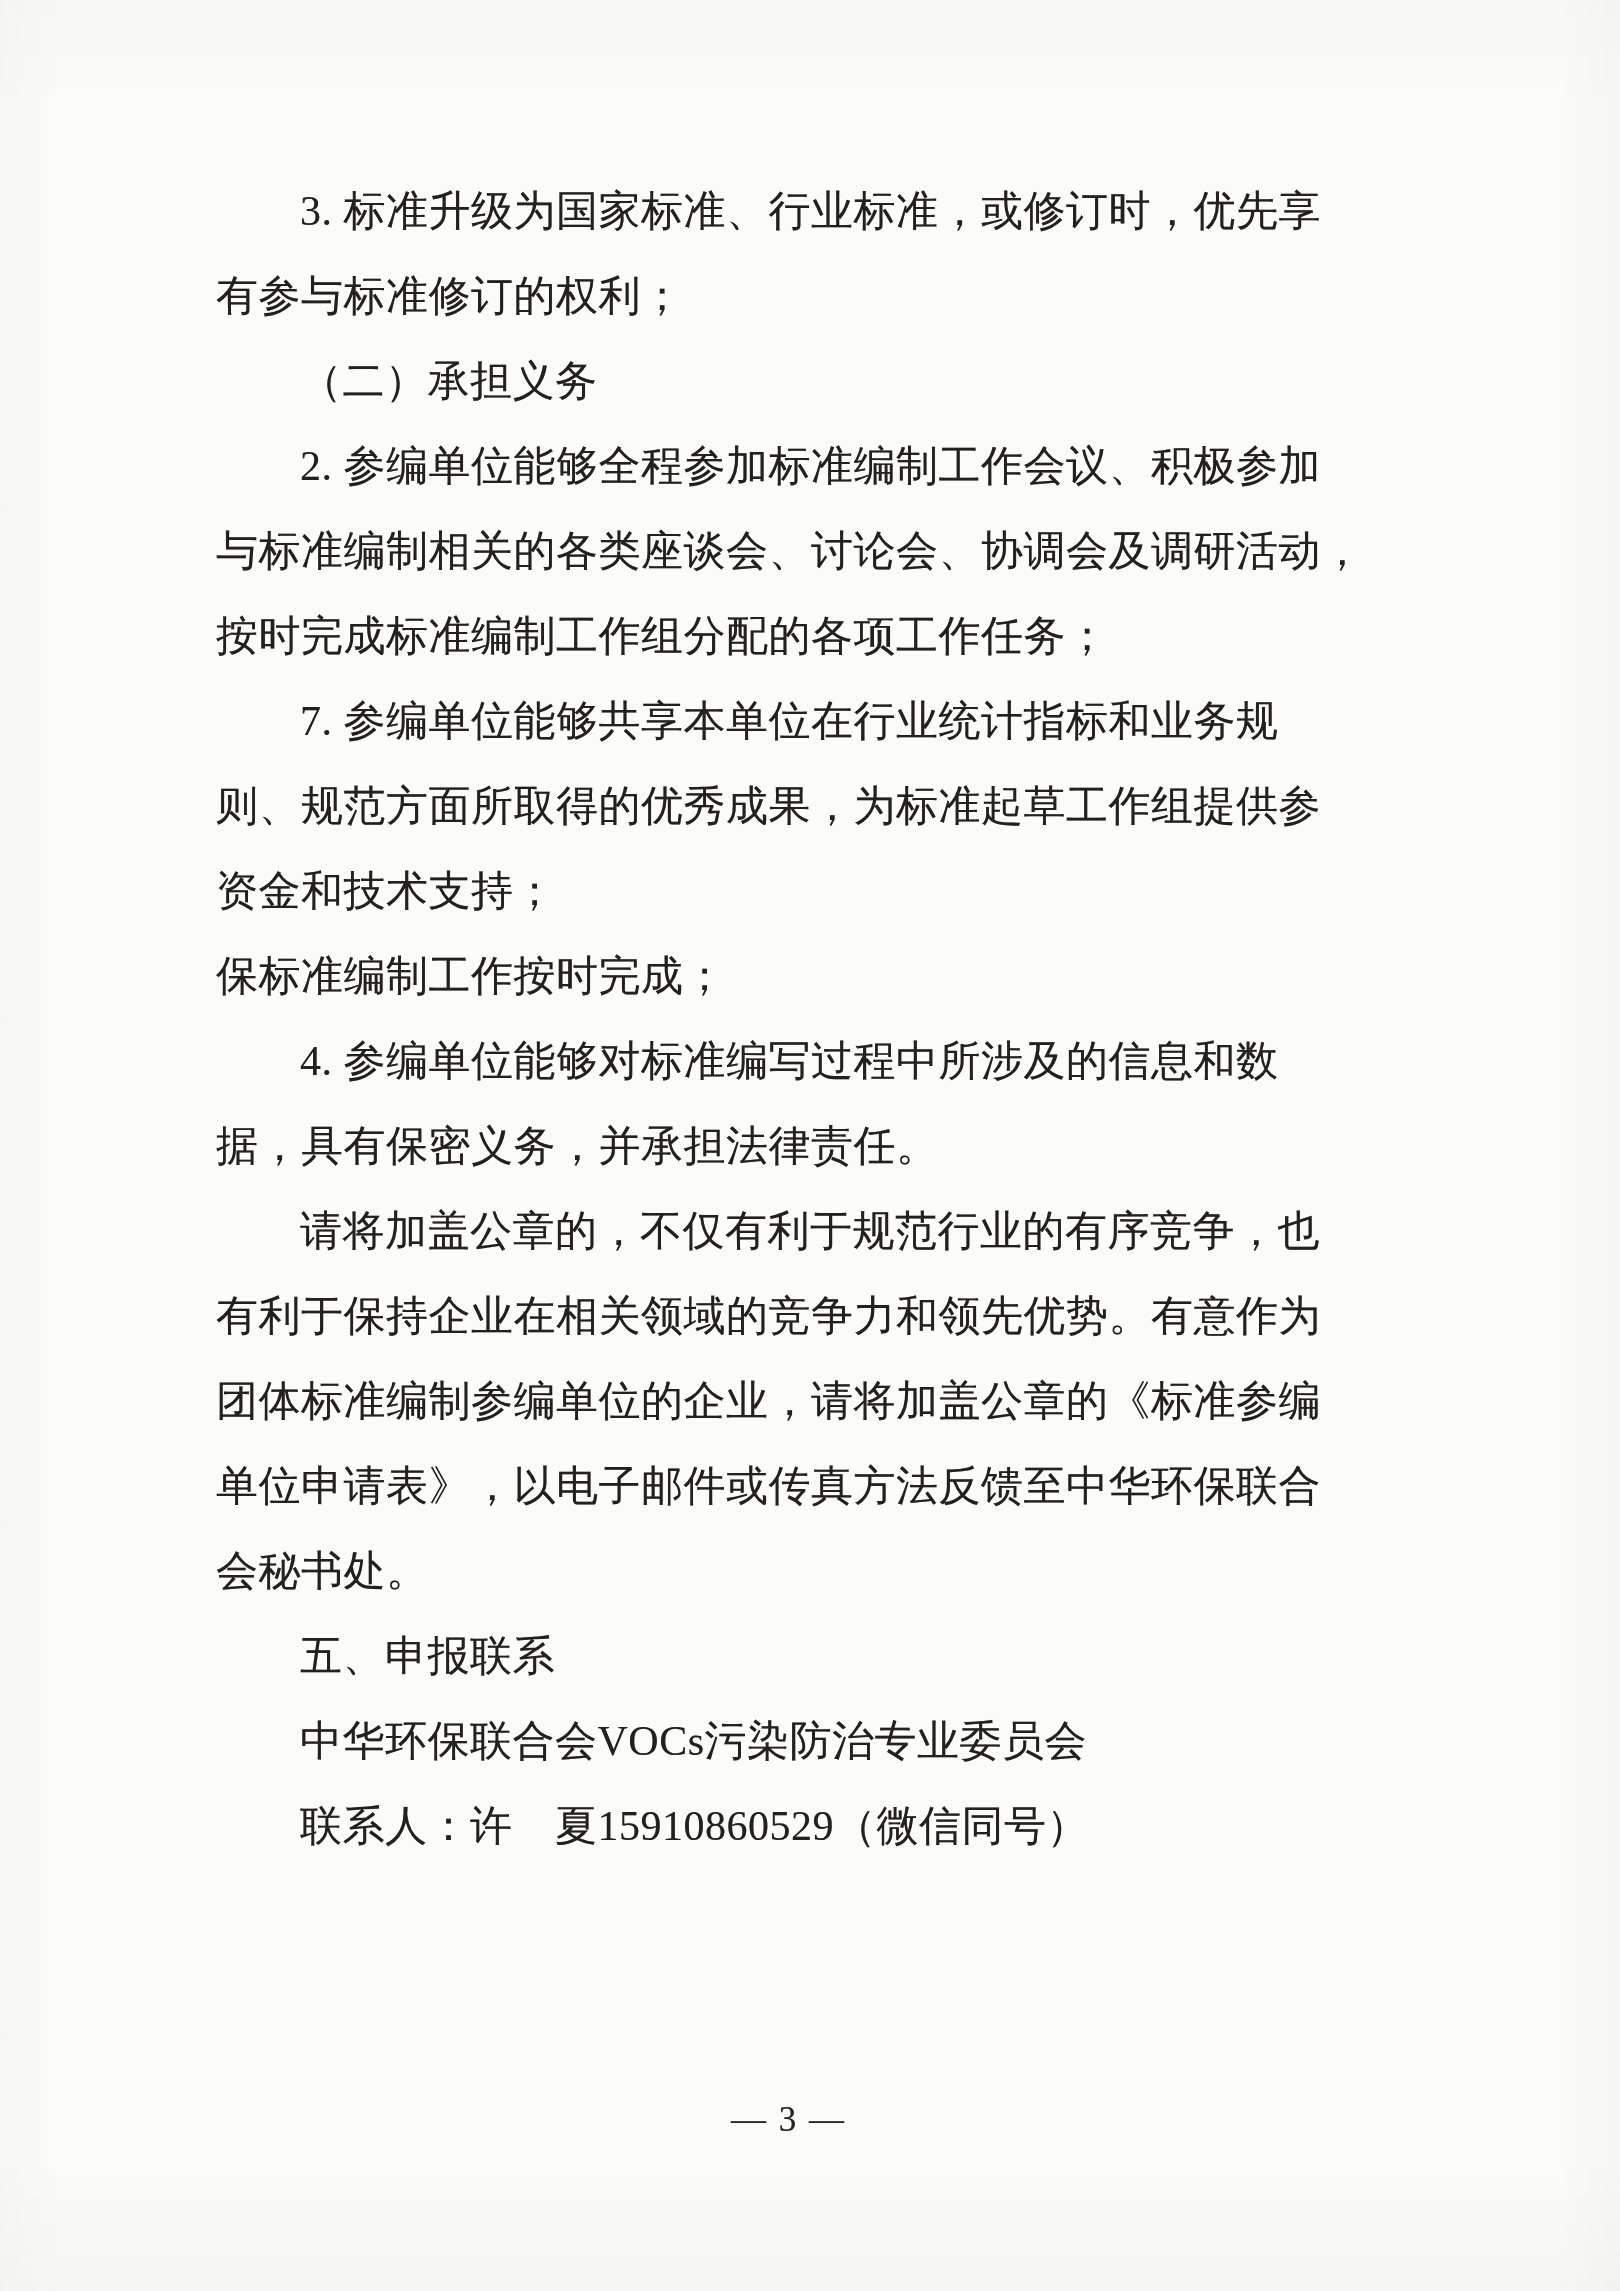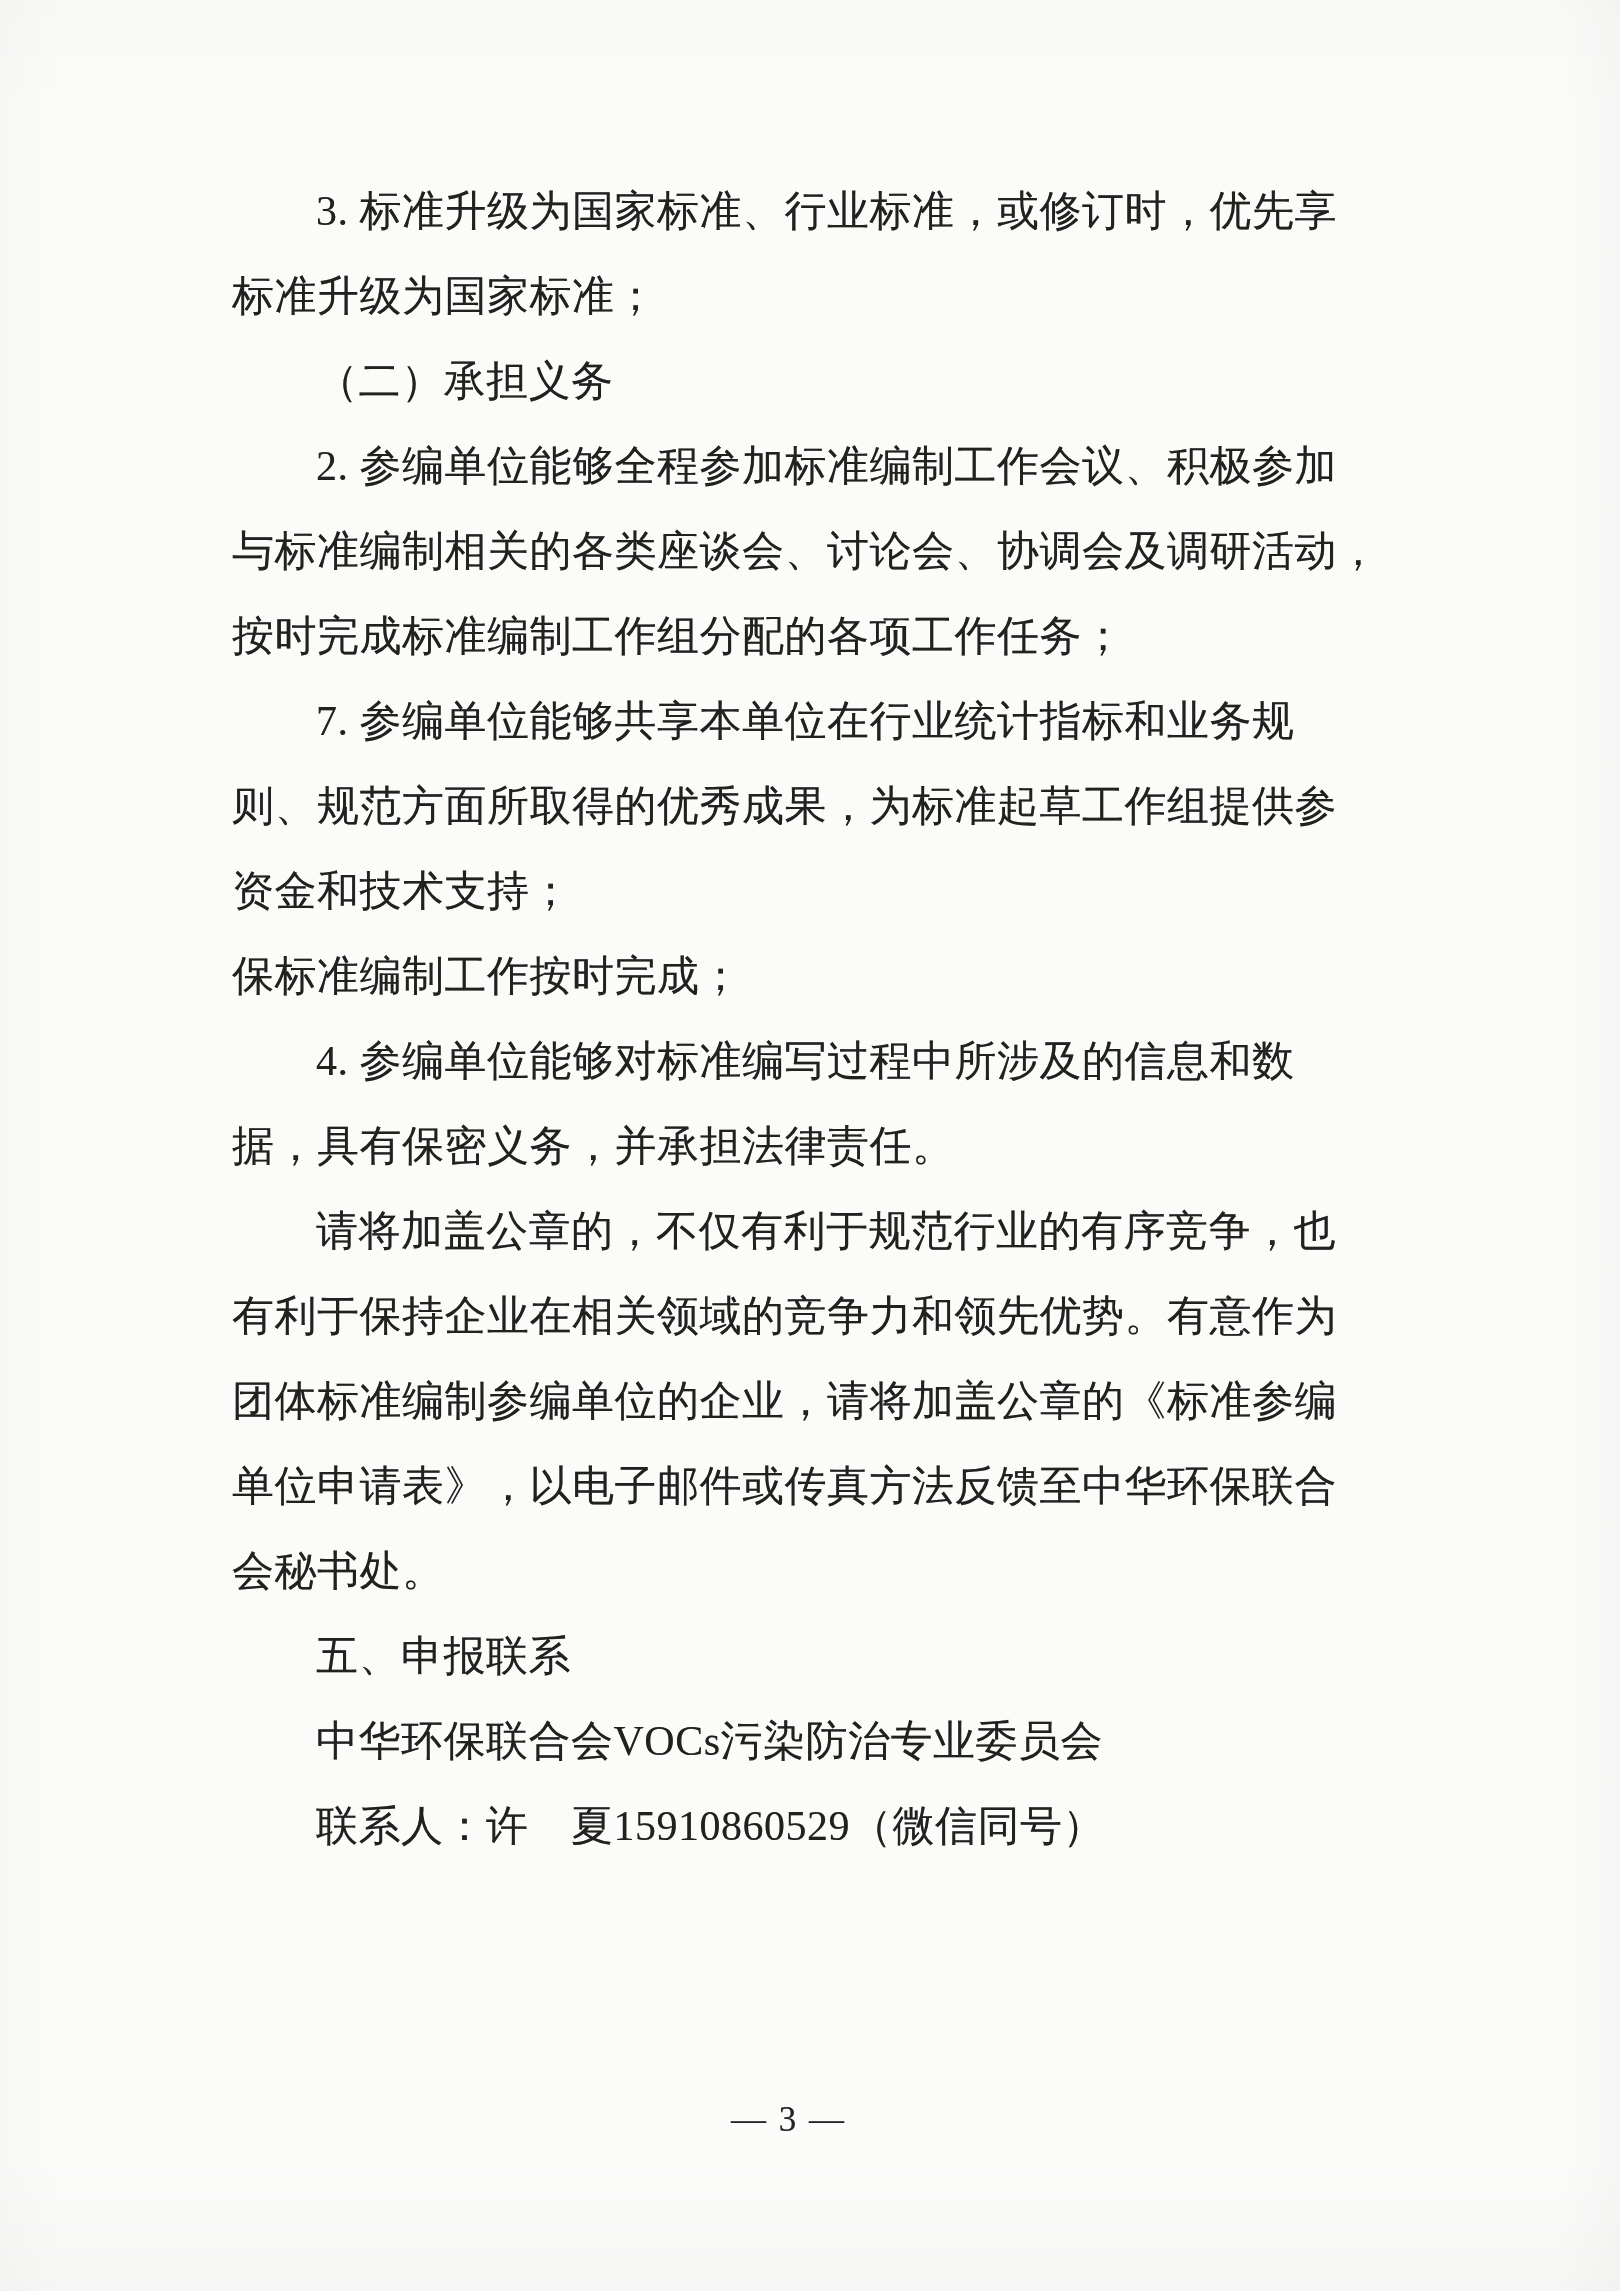--- a/index.html
+++ b/index.html
@@ -15,21 +15,21 @@
     background:
       linear-gradient(90deg, rgba(0,0,0,0.015) 0%, rgba(0,0,0,0) 4%, rgba(0,0,0,0) 96%, rgba(0,0,0,0.02) 100%),
       linear-gradient(180deg, rgba(0,0,0,0.01) 0%, rgba(0,0,0,0) 5%, rgba(0,0,0,0) 94%, rgba(0,0,0,0.018) 100%),
       #fbfbfa;
     overflow: hidden;
     font-family: "Liberation Serif", "DejaVu Serif", serif;
     color: #1e1e1e;
   }
   .doc-content {
     position: absolute;
-    left: 232px;
+    left: 216px;
     top: 169px;
     width: 1157px;
   }
   .line {
     height: 85px;
     line-height: 85px;
     font-size: 42px;
     letter-spacing: 0.5px;
     white-space: nowrap;
     font-weight: 400;
@@ -53,21 +53,21 @@
     transform: translateX(-21.6px);
     text-shadow: 0 0 0.6px rgba(40,40,40,0.45);
   }
 </style>
 </head>
 <body>
 
 <div class="page">
   <div class="doc-content">
       <div class="line indent">3. 标准升级为国家标准、行业标准，或修订时，优先享</div>
-      <div class="line">标准升级为国家标准；</div>
+      <div class="line">有参与标准修订的权利；</div>
       <div class="line indent">（二）承担义务</div>
       <div class="line indent">2. 参编单位能够全程参加标准编制工作会议、积极参加</div>
       <div class="line">与标准编制相关的各类座谈会、讨论会、协调会及调研活动，</div>
       <div class="line">按时完成标准编制工作组分配的各项工作任务；</div>
       <div class="line indent">7. 参编单位能够共享本单位在行业统计指标和业务规</div>
       <div class="line">则、规范方面所取得的优秀成果，为标准起草工作组提供参</div>
       <div class="line">资金和技术支持；</div>
       <div class="line">保标准编制工作按时完成；</div>
       <div class="line indent">4. 参编单位能够对标准编写过程中所涉及的信息和数</div>
       <div class="line">据，具有保密义务，并承担法律责任。</div>

